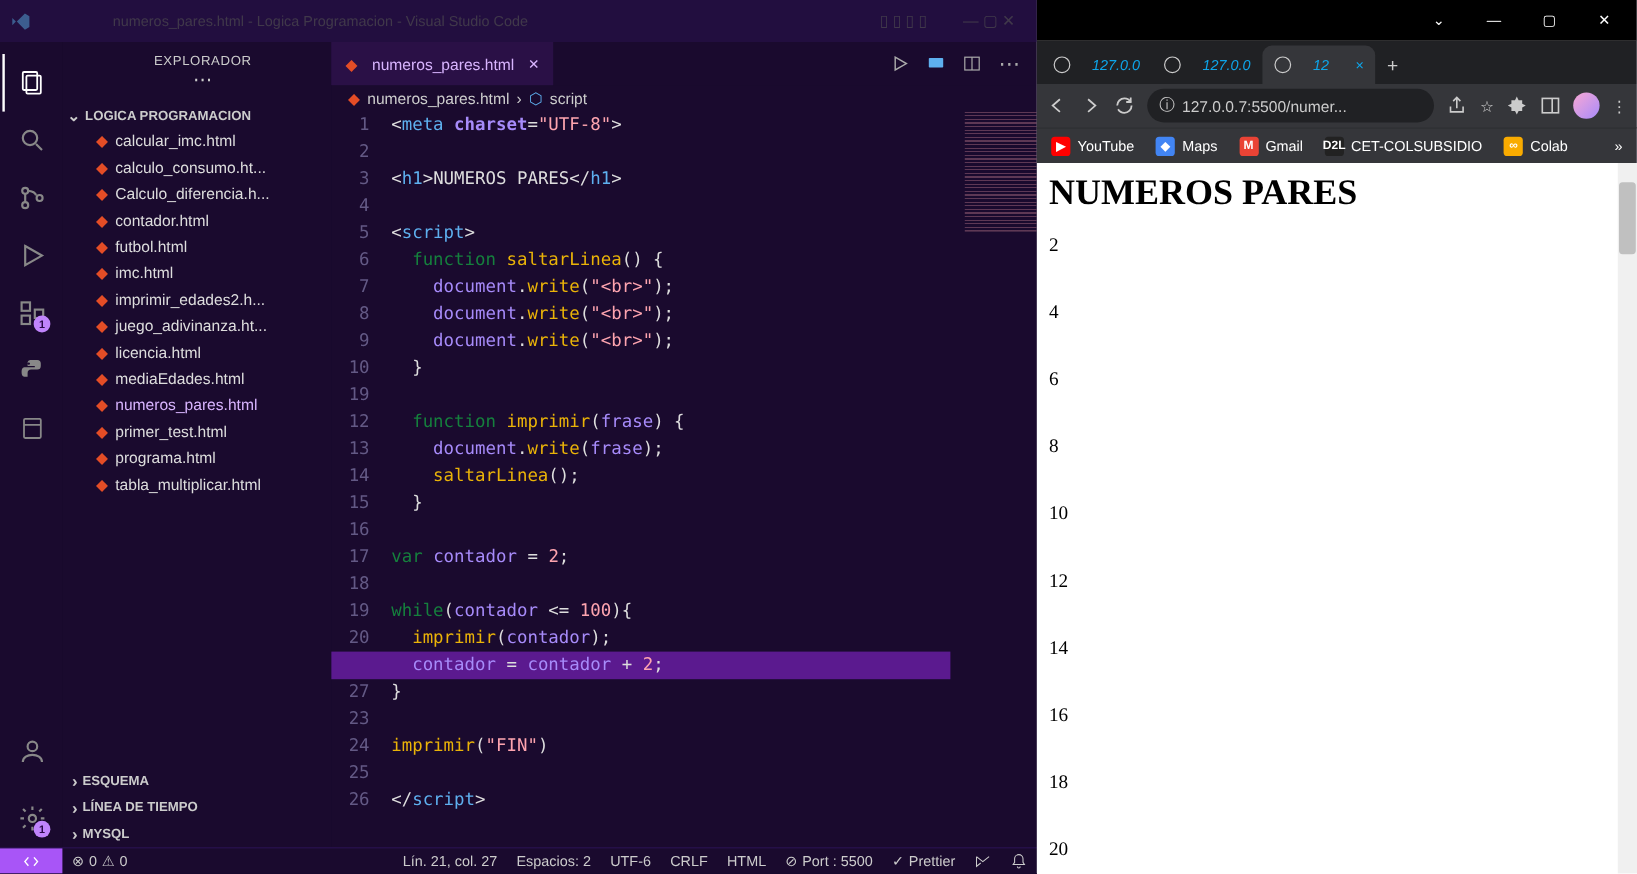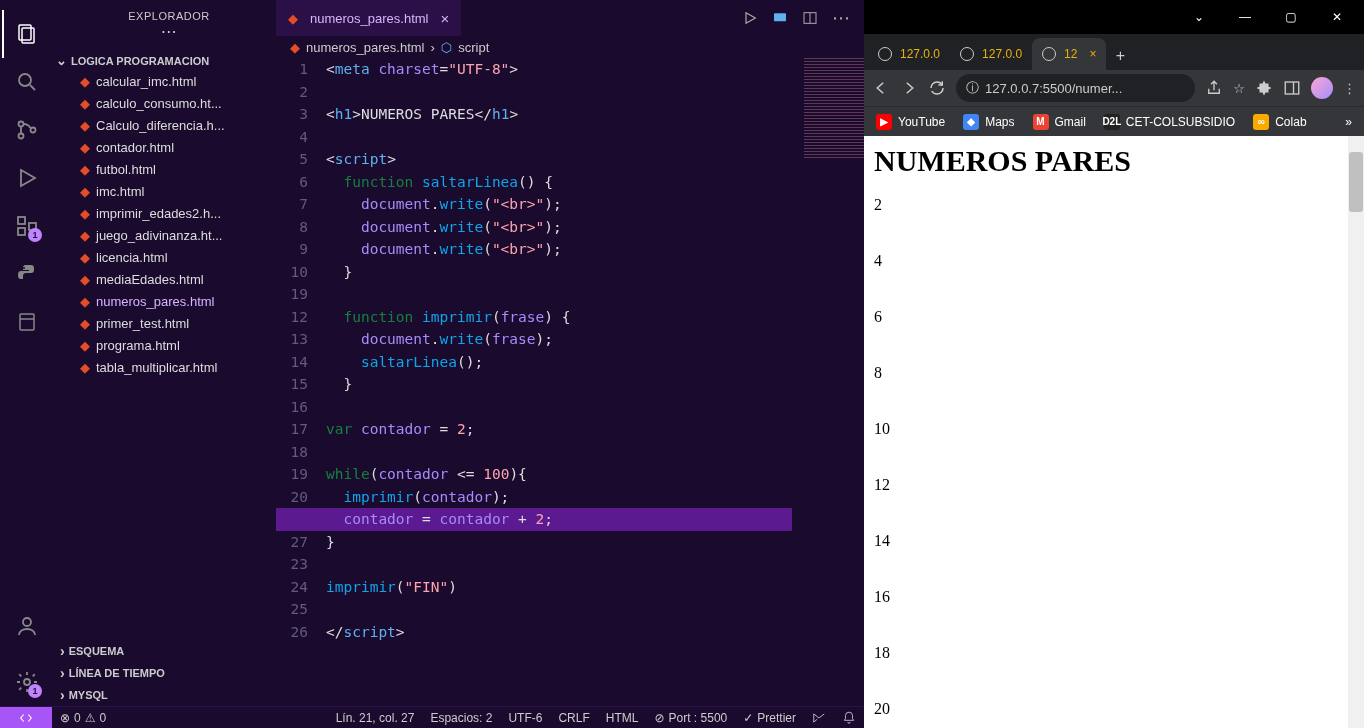--- a/index.html
+++ b/index.html
@@ -39,39 +39,39 @@
 .bc-icon { color: #e44d26; }
 .bc-icon.cube { color: #5eb0ef; }
 .code-area { flex: 1; display: flex; font-family: Consolas, monospace; font-size: 14.5px; line-height: 22.5px; position: relative; overflow: hidden; }
 .gutter { width: 50px; text-align: right; color: #635985; padding-right: 18px; user-select: none; }
 .code { flex: 1; white-space: pre; position: relative; }
 .minimap { position: absolute; top: 0; right: 0; width: 60px; height: 100px; opacity: 0.3; background: repeating-linear-gradient(#fda4af 0 1px, transparent 1px 3px); }
 .ln { height: 22.5px; }
 .hl-line { background: #5b1a8f; position: absolute; left: 0; right: 72px; height: 22.5px; }
 .cursor-line-num { color: #e0d0ff; }
 .c-tag { color: #5eb0ef; }
-.c-attr { color: #a78bfa; }
+.c-attr { color: #a78bfa; font-weight: bold; }
 .c-str { color: #fda4af; }
 .c-kw { color: #15803d; }
-.c-fn { color: #0ea5e9; }
+.c-fn { color: #eab308; }
 .c-var { color: #a78bfa; }
 .c-num { color: #fda4af; }
 .c-punc { color: #ddd; }
 .c-text { color: #ddd; }
 .statusbar { height: 22px; background: #1a0a2e; display: flex; align-items: center; font-size: 12px; color: #ccc; border-top: 1px solid #2a1250; }
 .status-left { width: 52px; background: #a855f7; height: 100%; display: flex; align-items: center; justify-content: center; color: #fff; }
 .status-item { padding: 0 8px; cursor: pointer; display: flex; align-items: center; gap: 4px; }
 .status-right { margin-left: auto; display: flex; }
 
 
 .browser { width: 500px; height: 728px; display: flex; flex-direction: column; background: #fff; }
 .browser-frame { height: 34px; background: #000; display: flex; align-items: center; justify-content: flex-end; padding: 0 4px; }
 .win-btn { width: 46px; height: 30px; display: flex; align-items: center; justify-content: center; color: #fff; cursor: pointer; font-size: 12px; }
 .browser-tabs { height: 36px; background: #202124; display: flex; align-items: flex-end; padding: 0 4px; gap: 0; }
-.btab { height: 32px; background: #35363a; color: #eab308; border-radius: 8px 8px 0 0; display: flex; align-items: center; padding: 0 10px; font-size: 12px; gap: 8px; min-width: 72px; cursor: pointer; }
+.btab { height: 32px; background: #35363a; color: #0ea5e9; border-radius: 8px 8px 0 0; display: flex; align-items: center; padding: 0 10px; font-size: 12px; gap: 18px; min-width: 72px; cursor: pointer; font-style: italic; }
 .btab.inactive { background: transparent; }
 .btab .globe { width: 14px; height: 14px; border: 1.5px solid #ccc; border-radius: 50%; position: relative; }
 .btab .bx { margin-left: 4px; cursor: pointer; }
 .btab-plus { width: 28px; height: 28px; display: flex; align-items: center; justify-content: center; color: #ccc; cursor: pointer; font-size: 16px; }
 .addrbar { height: 36px; background: #35363a; display: flex; align-items: center; padding: 0 8px; gap: 10px; color: #ccc; }
 .addrbar svg { width: 18px; height: 18px; cursor: pointer; }
 .url-field { flex: 1; background: #202124; border-radius: 14px; height: 28px; display: flex; align-items: center; padding: 0 10px; gap: 6px; font-size: 13px; color: #ccc; }
 .avatar { width: 22px; height: 22px; border-radius: 50%; background: linear-gradient(135deg,#f9a8d4,#a78bfa); }
 .bookmarks { height: 30px; background: #35363a; display: flex; align-items: center; padding: 0 12px; gap: 18px; font-size: 12px; color: #fff; border-top: 1px solid #2a2b2e; }
 .bm { display: flex; align-items: center; gap: 6px; cursor: pointer; }
@@ -79,20 +79,28 @@
 .page { flex: 1; background: #fff; color: #000; padding: 4px 10px; overflow: auto; position: relative; }
 .page h1 { font-family: "Times New Roman", serif; font-size: 30px; font-weight: bold; margin: 4px 0 18px 0; }
 .page .num { font-family: "Times New Roman", serif; font-size: 16px; margin-bottom: 38px; }
 .page-scroll { position: absolute; right: 0; top: 0; width: 16px; height: 100%; background: #f0f0f0; }
 .page-scroll .thumb { position: absolute; right: 1px; top: 16px; width: 14px; height: 60px; background: #c0c0c0; border-radius: 3px; }
 </style>
 </head>
 <body>
 
 <div class="vscode">
+  <div class="titlebar">
+    <svg class="logo" viewBox="0 0 24 24">
+        <path fill="#5eb0ef" d="M17 3l5 3v12l-5 3-9-9 9-9zM3 8l4 4-4 4V8z"></path>
+      </svg>
+    <span class="title-text">numeros_pares.html - Logica Programacion - Visual Studio Code</span>
+    <div class="layout-icons">▯ ▯ ▯ ▯</div>
+    <div class="win-controls">— ▢ ✕</div>
+  </div>
 
   <div class="main">
 
     <div class="activitybar">
       <div class="act-item active">
           <svg viewBox="0 0 24 24" fill="none" stroke="currentColor" stroke-width="1.5">
             <rect x="4" y="3" width="12" height="15" rx="1"></rect>
             <rect x="7" y="6" width="12" height="15" rx="1"></rect>
           </svg>
         </div>

